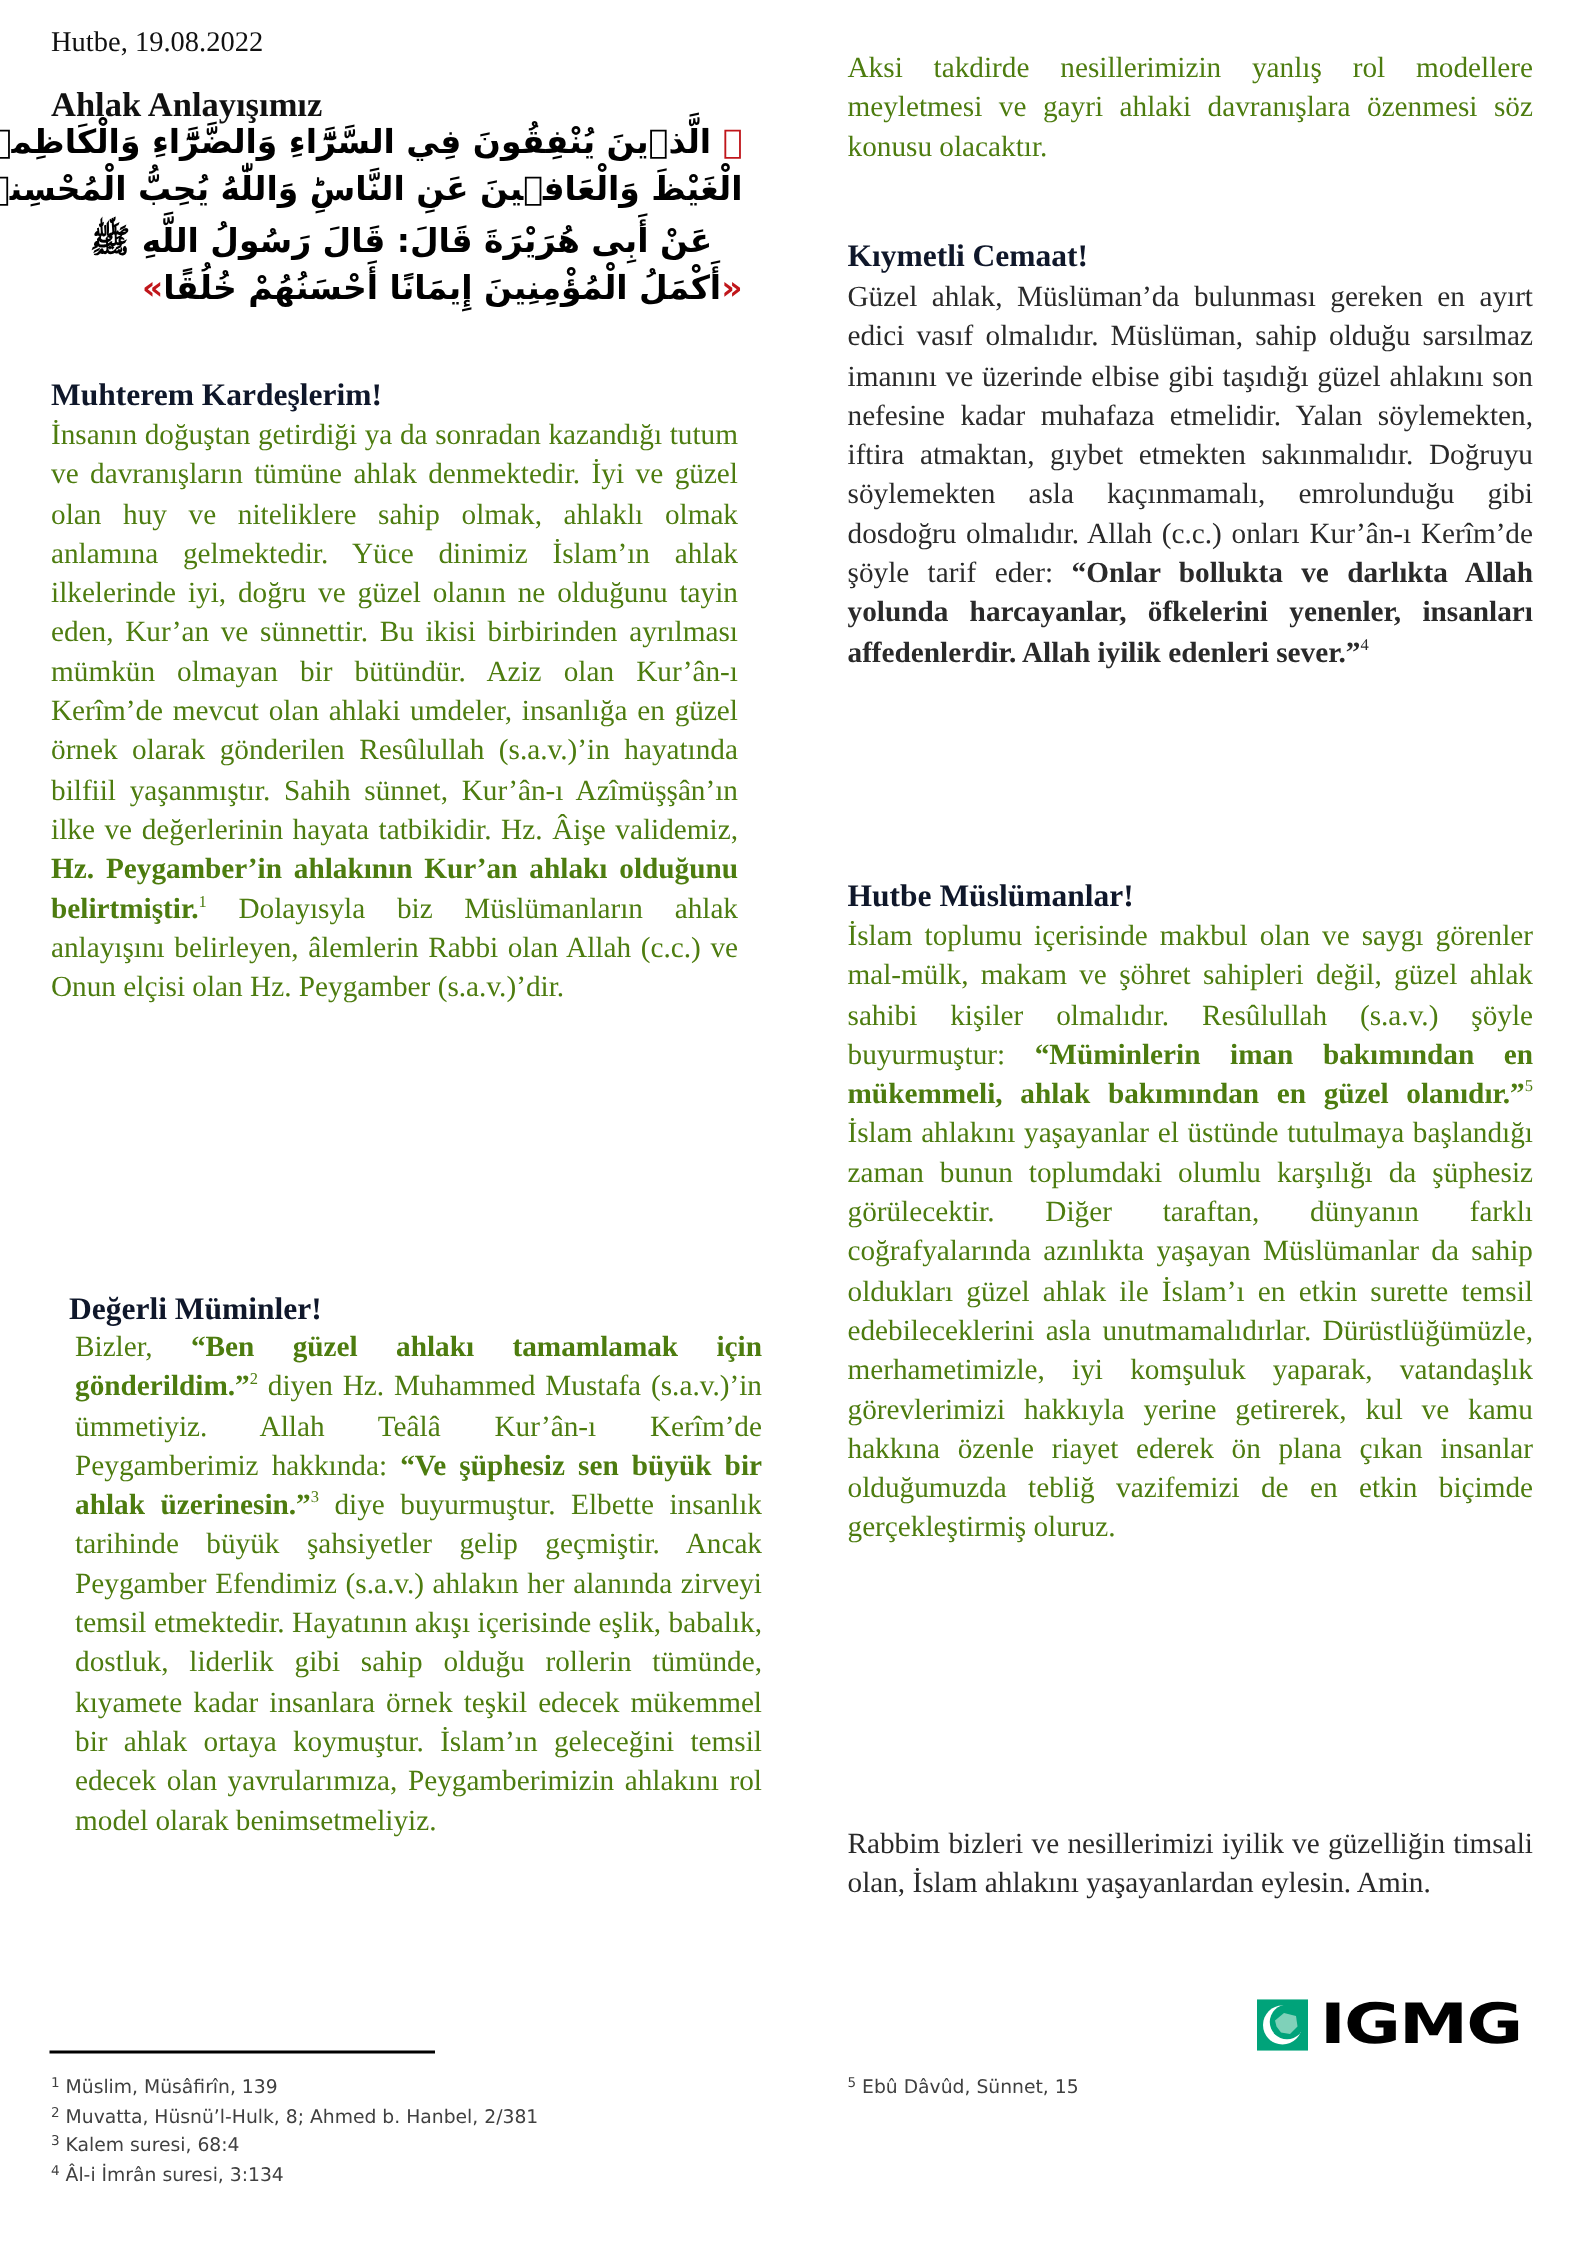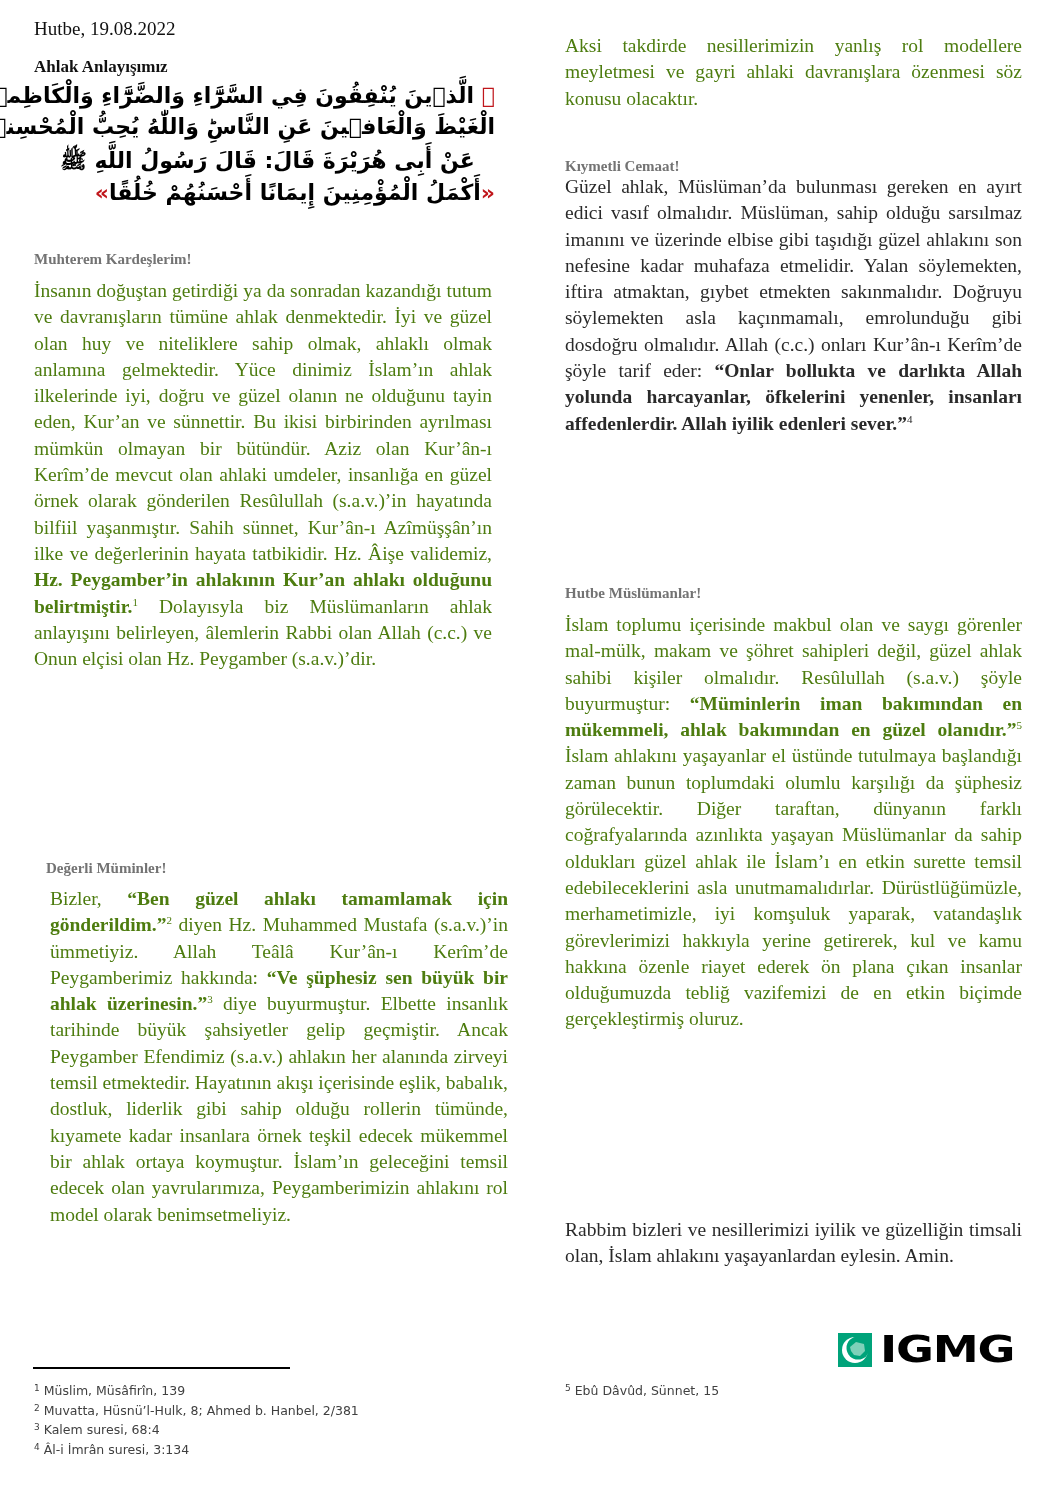--- a/index.html
+++ b/index.html
@@ -1,21 +1,21 @@
 <!DOCTYPE html>
 <html><head>
 <meta charset="utf-8">
 <style>
   html, body { margin: 0; padding: 0; background: #ffffff; }
   body { width: 1058px; height: 1497px; position: relative; overflow: hidden; color: #111; }
   .header-date { position: absolute; left: 34px; top: 18px; font-family: "Liberation Serif", serif; font-size: 19px; color: #111; }
-  .header-title { position: absolute; left: 34px; top: 57px; font-family: "Liberation Serif", serif; font-weight: bold; font-size: 17px; color: #111; }
+  .header-title { position: absolute; left: 34px; top: 57px; font-family: "Liberation Serif", serif; font-weight: bold; font-size: 23px; color: #111; }
   .arabic { position: absolute; left: 40px; width: 455px; text-align: center; direction: rtl; font-family: "DejaVu Sans", sans-serif; font-weight: bold; font-size: 22px; color: #000; white-space: nowrap; }
   .red { color: #c0161b; }
-  .heading { position: absolute; font-family: "Liberation Serif", serif; font-weight: bold; font-size: 15px; color: #737373; }
+  .heading { position: absolute; font-family: "Liberation Serif", serif; font-weight: bold; font-size: 21px; color: #0f172a; }
   .para { position: absolute; font-family: "Liberation Serif", serif; font-size: 19.5px; line-height: 26.3px; text-align: justify; color: #4d7c0f; }
   .para.right-para { font-family: "Liberation Serif", serif; color: #2a2a2a; }
   .para b { font-weight: bold; }
   sup { font-size: 11px; line-height: 0; vertical-align: super; }
   .divider { position: absolute; left: 33px; top: 1367px; width: 257px; height: 2px; background: #000; }
   .footnotes { position: absolute; left: 34px; top: 1381px; font-family: "DejaVu Sans", sans-serif; font-size: 12.5px; line-height: 19.5px; color: #404040; }
   .footnotes.right-fn { left: 565px; }
   .footnotes sup { font-size: 9px; vertical-align: 4px; }
   .logo { position: absolute; left: 838px; top: 1313px; display: flex; align-items: center; margin-top: 20px; }
   .logo-mark { width: 34px; height: 34px; background: #00a37a; position: relative; overflow: hidden; }
@@ -58,21 +58,21 @@
   <div class="footnotes">
     <div><sup>1</sup> <span>Müslim, Müsâfirîn, 139</span></div>
     <div><sup>2</sup> <span>Muvatta, Hüsnü’l-Hulk, 8; Ahmed b. Hanbel, 2/381</span></div>
     <div><sup>3</sup> <span>Kalem suresi, 68:4</span></div>
     <div><sup>4</sup> <span>Âl-i İmrân suresi, 3:134</span></div>
   </div>
 
   <div class="para" style="left:565px; top:33px; width:457px;">Aksi takdirde nesillerimizin yanlış rol modellere meyletmesi ve gayri ahlaki davranışlara özenmesi söz konusu olacaktır.</div>
 
   <div class="heading" style="left:565px; top:158px;">Kıymetli Cemaat!</div>
-  <div class="para right-para" style="left:565px; top:174px; width:457px;">
+  <div class="para right-para" style="left:565px; top:186px; width:457px;">
     <span>Güzel ahlak, Müslüman’da bulunması gereken en ayırt edici vasıf olmalıdır. Müslüman, sahip olduğu sarsılmaz imanını ve üzerinde elbise gibi taşıdığı güzel ahlakını son nefesine kadar muhafaza etmelidir. Yalan söylemekten, iftira atmaktan, gıybet etmekten sakınmalıdır. Doğruyu söylemekten asla kaçınmamalı, emrolunduğu gibi dosdoğru olmalıdır. Allah (c.c.) onları Kur’ân-ı Kerîm’de şöyle tarif eder: </span><b>“Onlar bollukta ve darlıkta Allah yolunda harcayanlar, öfkelerini yenenler, insanları affedenlerdir. Allah iyilik edenleri sever.”</b><sup>4</sup>
   </div>
 
   <div class="heading" style="left:565px; top:585px;">Hutbe Müslümanlar!</div>
   <div class="para" style="left:565px; top:612px; width:457px;">
     <span>İslam toplumu içerisinde makbul olan ve saygı görenler mal-mülk, makam ve şöhret sahipleri değil, güzel ahlak sahibi kişiler olmalıdır. Resûlullah (s.a.v.) şöyle buyurmuştur: </span><b>“Müminlerin iman bakımından en mükemmeli, ahlak bakımından en güzel olanıdır.”</b><sup>5</sup><span> İslam ahlakını yaşayanlar el üstünde tutulmaya başlandığı zaman bunun toplumdaki olumlu karşılığı da şüphesiz görülecektir. Diğer taraftan, dünyanın farklı coğrafyalarında azınlıkta yaşayan Müslümanlar da sahip oldukları güzel ahlak ile İslam’ı en etkin surette temsil edebileceklerini asla unutmamalıdırlar. Dürüstlüğümüzle, merhametimizle, iyi komşuluk yaparak, vatandaşlık görevlerimizi hakkıyla yerine getirerek, kul ve kamu hakkına özenle riayet ederek ön plana çıkan insanlar olduğumuzda tebliğ vazifemizi de en etkin biçimde gerçekleştirmiş oluruz.</span>
   </div>
 
   <div class="para right-para" style="left:565px; top:1180px; width:457px;margin-top:37px;">Rabbim bizleri ve nesillerimizi iyilik ve güzelliğin timsali olan, İslam ahlakını yaşayanlardan eylesin. Amin.</div>
 

